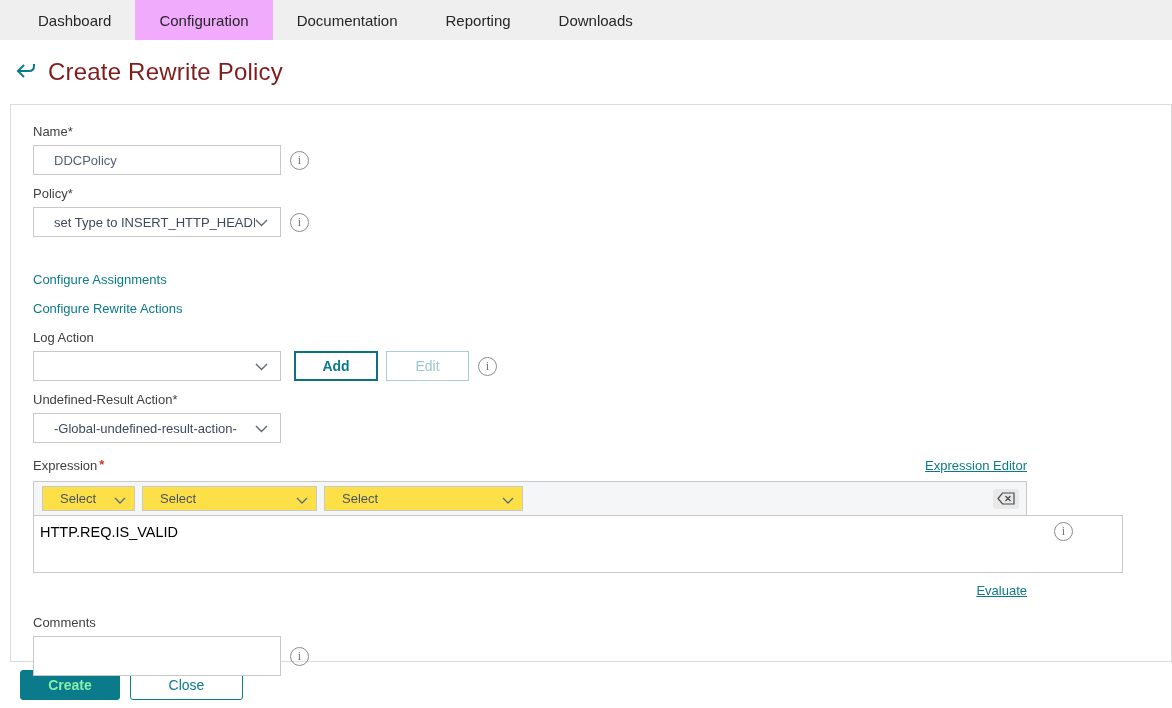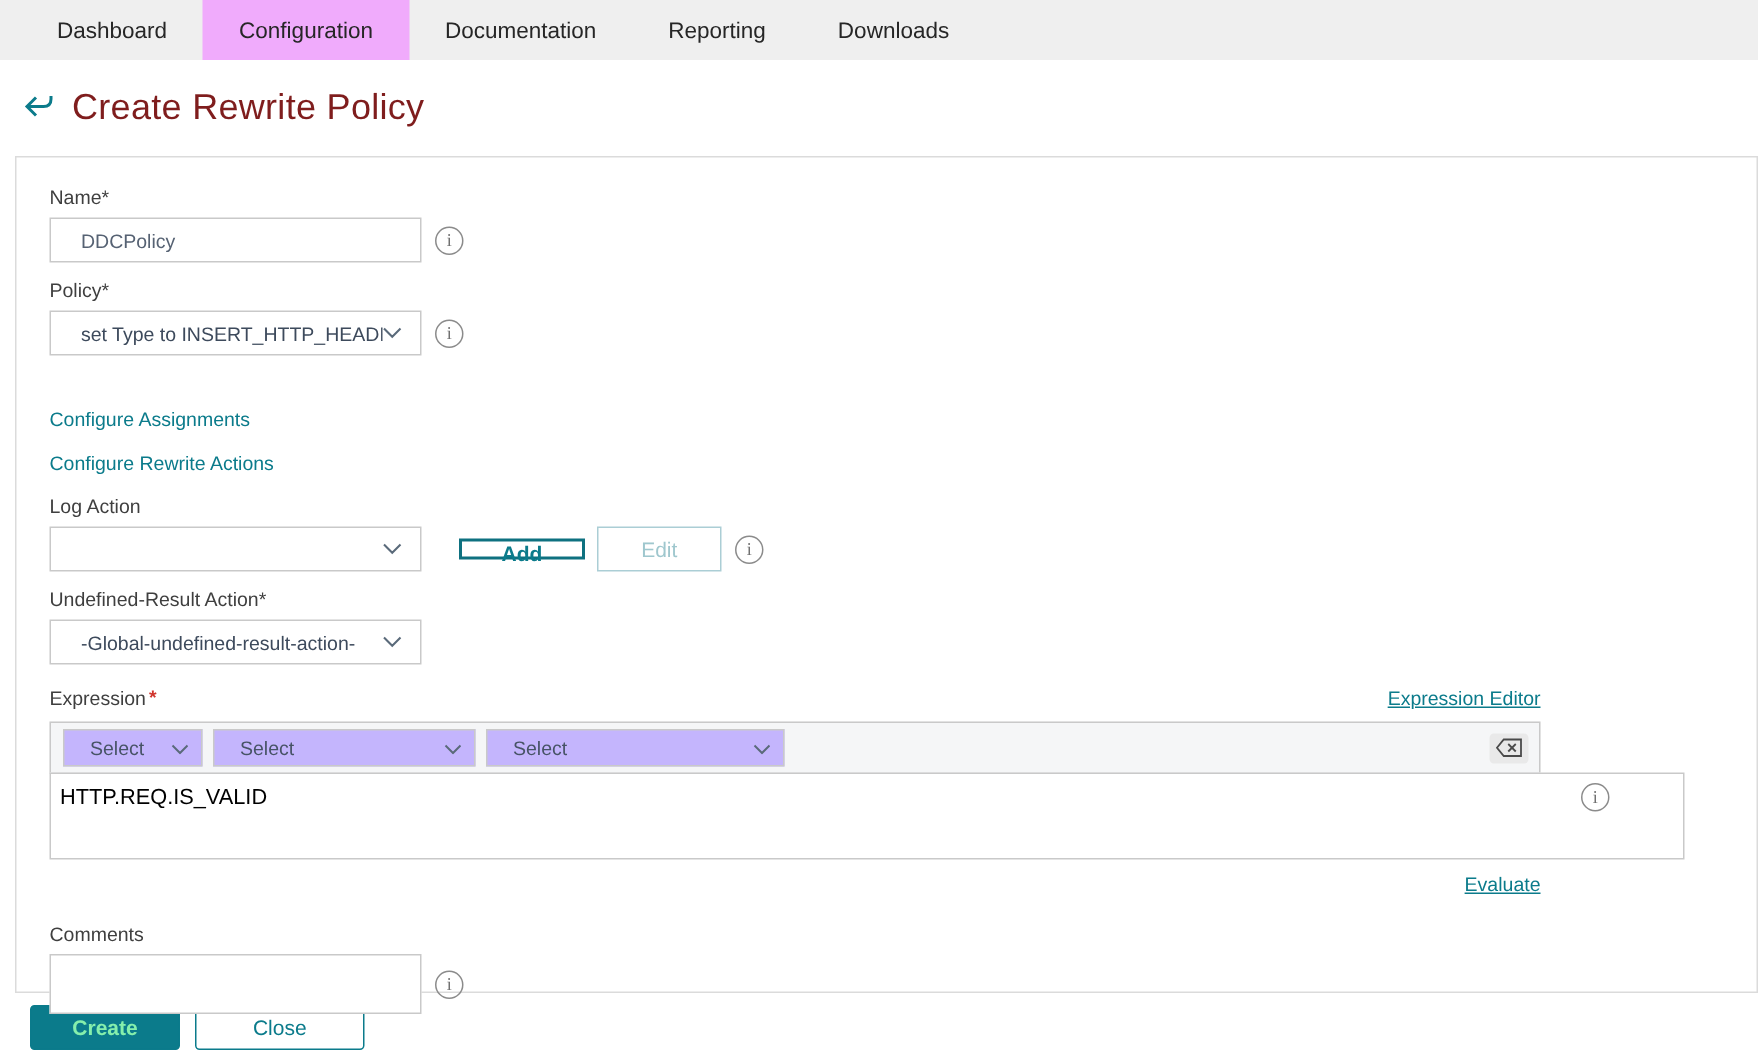--- a/index.html
+++ b/index.html
@@ -43,29 +43,29 @@
   .teal-link { font-size:13px; color:#0b7b8b; text-decoration:none; cursor:pointer; display:inline-block; }
   .teal-link.underlined { text-decoration:underline; }
 
   .mt11 { margin-top:11px; } .mt14 { margin-top:14px; } .mt15 { margin-top:15px; } .mt16 { margin-top:16px; }
 
   .links-block { margin-top:13px; }
   .links-block .teal-link { display:block;margin-top:35px; }
   .links-block .teal-link + .teal-link { margin-top:14px; }
 
   .btn { font-family:"Liberation Sans", sans-serif; font-size:14px; cursor:pointer; background:#fff; }
-  .btn-add { width:84px; height:14px; border:2px solid #0e7180; color:#0b7b8b; font-weight:bold; margin-left:25px; }
+  .btn-add { width:84px; height:30px; border:2px solid #0e7180; color:#0b7b8b; font-weight:bold; margin-left:13px; }
   .btn-edit { width:83px; height:30px; border:1px solid #abced5; color:#9fc7ce; margin-left:8px; }
 
   
   .expression-section { width:994px; position:relative; }
   .exp-header { display:flex; justify-content:space-between; align-items:flex-end; }
   .exp-toolbar { margin-top:8px; height:35px; background:#f5f6f7; border:1px solid #c9c9c9; display:flex;
                  align-items:center; padding-left:8px; }
-  .mini-select { height:25px; border:1px solid #c9c9c9; background:#c4b5fd; display:flex; align-items:center;
+  .mini-select { height:25px; border:1px solid #c9c9c9; background:#fde047; display:flex; align-items:center;
                  padding:0 8px 0 17px; margin-right:7px; cursor:pointer; }
   .mini-select .dd-value { flex:1; font-size:13px; color:#475366; }
   .ms-1 { width:93px; } .ms-2 { width:175px; } .ms-3 { width:199px; }
   .clear-btn { margin-left:auto; margin-right:7px; width:26px; height:20px; background:#e9e9e9; border-radius:3px;
                display:flex; align-items:center; justify-content:center; cursor:pointer; }
   .exp-textarea { display:block; width:1090px; height:58px; margin-top:-1px; border:1px solid #c9c9c9; resize:none;
                   padding:8px 10px 0 6px; font-family:"Liberation Sans", sans-serif; font-size:14.5px; color:#000000;
                   outline:none; }
   .exp-footer { text-align:right; margin-top:8px; }
   .exp-info { position:absolute; right:-46px; top:64px; margin-left:0; }

